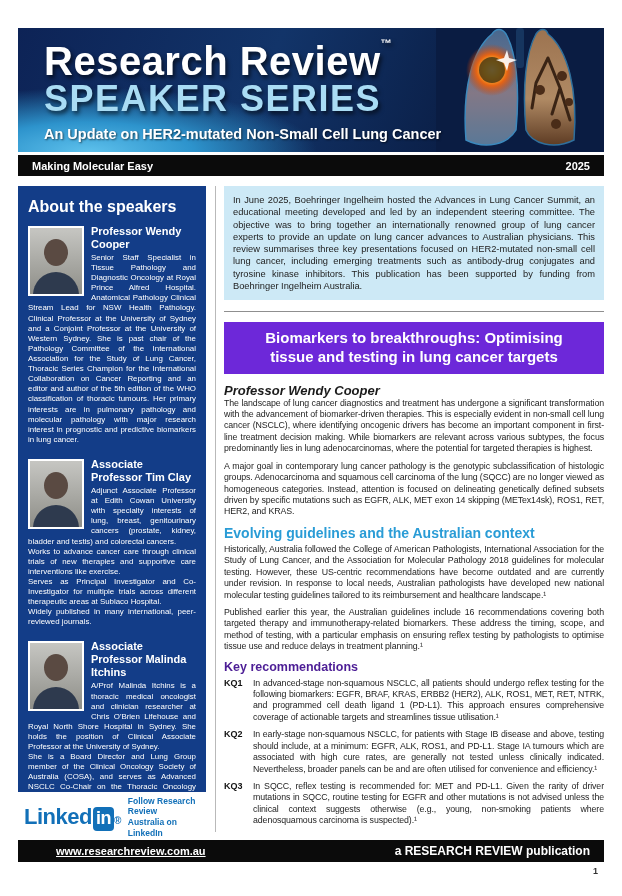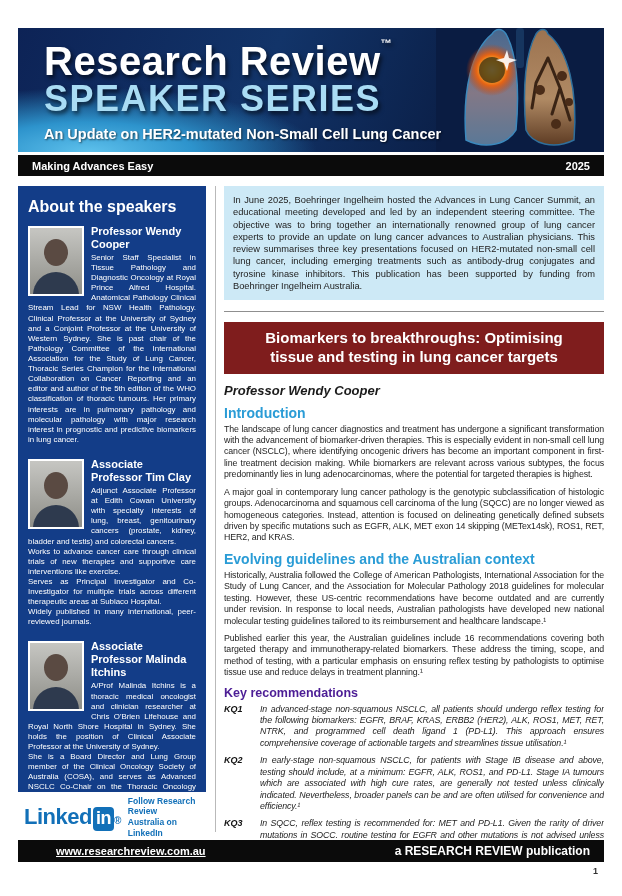--- a/index.html
+++ b/index.html
@@ -40,26 +40,26 @@
   
   .linkedin-row { height:46px; background:#fff; display:flex; align-items:center; padding:4px 2px 0 6px; gap:7px; }
   .li-logo { display:flex; align-items:baseline; color:#1270b8; font-weight:bold; font-size:22px; letter-spacing:-.5px; }
   .li-badge { display:inline-block; background:#1270b8; color:#fff; font-size:18px; line-height:1; padding:2px 3px 4px; border-radius:4px; margin-left:1px; }
   .li-dot { font-size:10px; color:#1270b8; }
   .li-follow { font-size:8.5px; font-weight:bold; color:#1270b8; white-space:pre-line; line-height:1.25; }
 
   
   .intro-box { background:#cde9f6; padding:8px 9px; font-size:9.3px; line-height:1.32; color:#222; text-align:justify; }
   .main-hr { border:none; border-top:1px solid #8f8f8f; margin:11px 0 10px; }
-  .article-title { background:#7f1d1d; color:#fff; font-size:15px; font-weight:bold; text-align:center; line-height:1.25; padding:7px 28px; }
+  .article-title { background:#6d28d9; color:#fff; font-size:15px; font-weight:bold; text-align:center; line-height:1.25; padding:7px 28px; }
   .author { font-size:13px; font-weight:bold; font-style:italic; color:#1b1b1b; margin:9px 0 0; }
   .section-heading { color:#2a9cd6; font-size:14px; font-weight:bold; margin:7px 0 3px; }
   .para { font-size:8.8px; line-height:1.3; color:#1d1d1d; text-align:justify; margin-bottom:6px; letter-spacing:-.1px; }
   .kq-heading { color:#4c1d95; font-size:12.5px; font-weight:bold; margin:7px 0 4px; }
-  .kq-item { display:flex; gap:7px; margin-bottom:6px;font-style:italic; }
+  .kq-item { display:flex; margin-bottom:6px; }
   .kq-label { flex:none; width:29px; font-size:9px; font-weight:bold; color:#111; }
   .kq-text { flex:1; font-size:8.8px; line-height:1.3; color:#1d1d1d; text-align:justify; letter-spacing:-.1px; }
 
   
   .footer-bar { margin-top:2px; height:22px; background:#0b0b0b; color:#fff; display:flex; justify-content:space-between; align-items:center; padding:0 14px 0 38px; }
   .footer-url { font-size:11px; font-weight:bold; text-decoration:underline; }
   .footer-pub { font-size:12px; font-weight:bold; }
   .page-num { text-align:right; padding:4px 6px 0 0; font-size:9px; font-weight:bold; color:#333; }
 </style>
 </head>
@@ -101,21 +101,21 @@
         <circle cx="126" cy="48" r="5" fill="#4a2c18"></circle>
         <circle cx="120" cy="96" r="5" fill="#4a2c18"></circle>
         <circle cx="133" cy="74" r="4" fill="#4a2c18"></circle>
       <circle cx="56" cy="42" r="26" fill="url(#tumor)"></circle>
       <circle cx="56" cy="42" r="13" fill="#4c3a12" opacity="0.85"></circle>
       <path d="M68,30 l3,-8 l2,8 l8,2 l-8,3 l-2,8 l-3,-8 l-8,-3 Z" fill="#ffffff" opacity="0.9"></path>
     </svg>
   </div>
 
   <div class="tagline-bar">
-    <span>Making Advances Easy</span>
+    <span>Making Molecular Easy</span>
     <span>2025</span>
   </div>
 
   <div class="content-row">
 
     <div class="left-col">
       <div class="sidebar">
         <div class="sidebar-heading">About the speakers</div>
 
         <div>
@@ -155,21 +155,20 @@
     </div>
 
     <div class="divider"></div>
 
     <div class="main-col">
       <div class="intro-box">In June 2025, Boehringer Ingelheim hosted the Advances in Lung Cancer Summit, an educational meeting developed and led by an independent steering committee. The objective was to bring together an internationally renowned group of lung cancer experts to provide an update on lung cancer advances to Australian physicians. This review summarises three key presentations focused on HER2-mutated non-small cell lung cancer, including emerging treatments such as antibody-drug conjugates and tyrosine kinase inhibitors. This publication has been supported by funding from Boehringer Ingelheim Australia.</div>
       <hr class="main-hr">
       <div class="article-title">Biomarkers to breakthroughs: Optimising tissue and testing in lung cancer targets</div>
       <div class="author">Professor Wendy Cooper</div>
 
-      <div class="section-heading">Introduction</div>
       <div>
           <p class="para">The landscape of lung cancer diagnostics and treatment has undergone a significant transformation with the advancement of biomarker-driven therapies. This is especially evident in non-small cell lung cancer (NSCLC), where identifying oncogenic drivers has become an important component in first-line treatment decision making. While biomarkers are relevant across various subtypes, the focus predominantly lies in lung adenocarcinomas, where the potential for targeted therapies is highest.</p>
           <p class="para">A major goal in contemporary lung cancer pathology is the genotypic subclassification of histologic groups. Adenocarcinoma and squamous cell carcinoma of the lung (SQCC) are no longer viewed as homogeneous categories. Instead, attention is focused on delineating genetically defined subsets driven by specific mutations such as EGFR, ALK, MET exon 14 skipping (METex14sk), ROS1, RET, HER2, and KRAS.</p>
         </div>
 
       <div class="section-heading">Evolving guidelines and the Australian context</div>
       <div>
           <p class="para">Historically, Australia followed the College of American Pathologists, International Association for the Study of Lung Cancer, and the Association for Molecular Pathology 2018 guidelines for molecular testing. However, these US-centric recommendations have become outdated and are currently under revision. In response to local needs, Australian pathologists have developed new national molecular testing guidelines tailored to its reimbursement and healthcare landscape.¹</p>
           <p class="para">Published earlier this year, the Australian guidelines include 16 recommendations covering both targeted therapy and immunotherapy-related biomarkers. These address the timing, scope, and method of testing, with a particular emphasis on ensuring reflex testing by pathologists to optimise tissue use and reduce delays in treatment planning.¹</p>
         </div>

